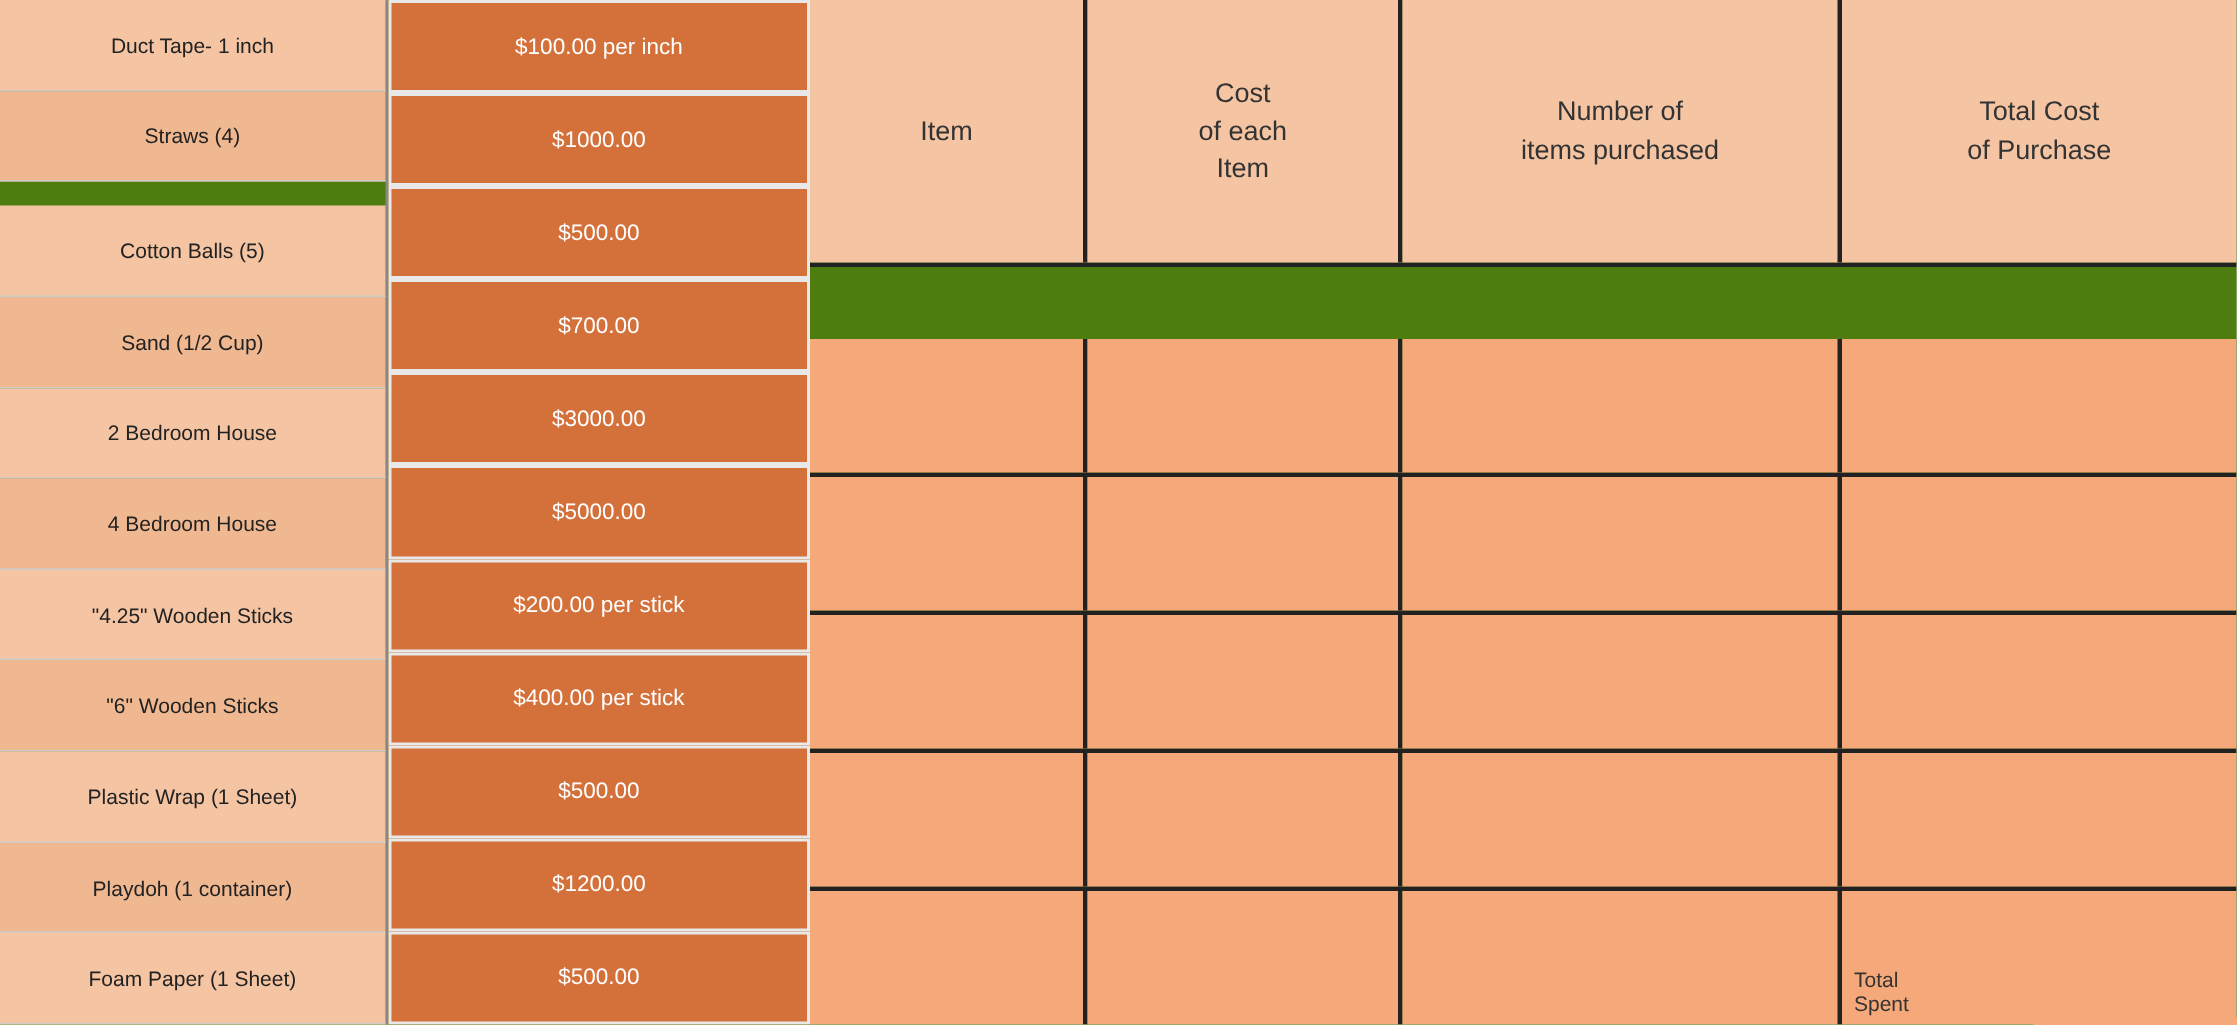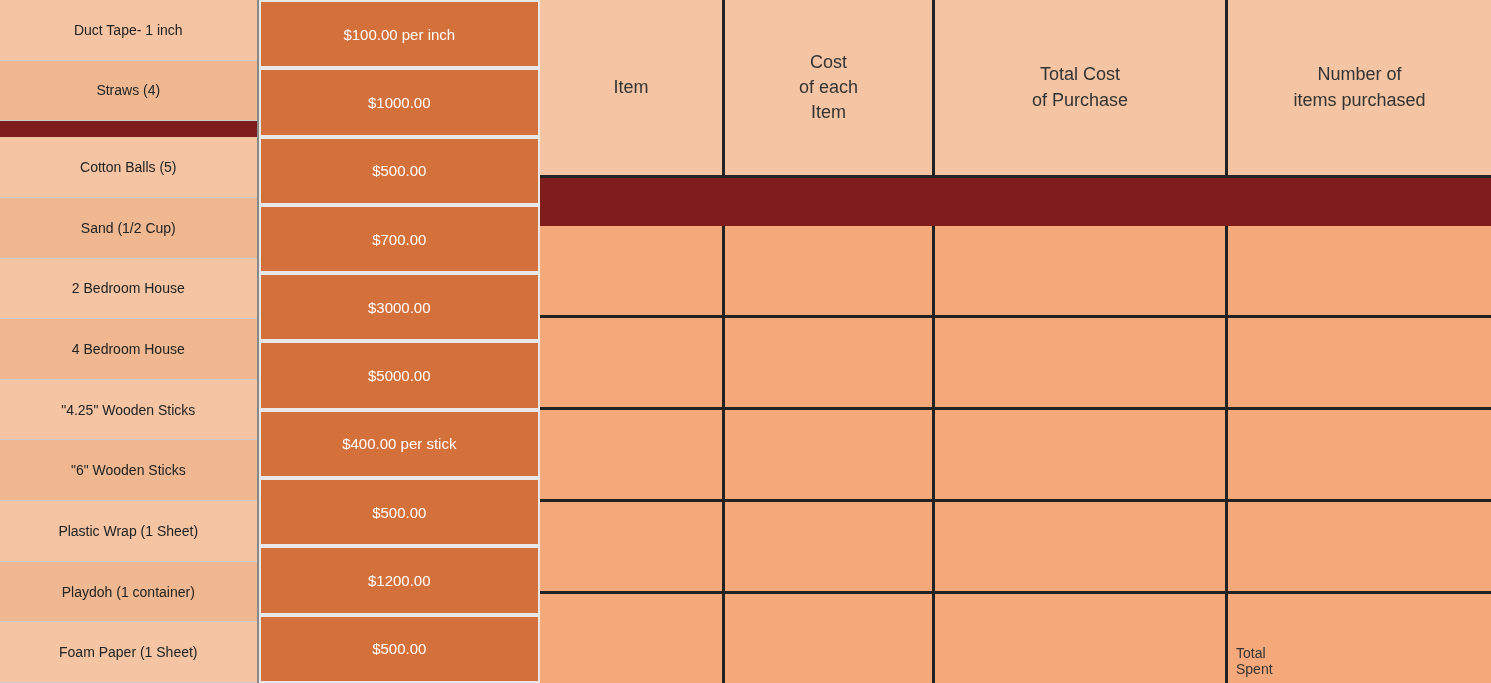--- a/index.html
+++ b/index.html
@@ -7,21 +7,21 @@
       background: #f0f0f0;
       font-family: Arial, sans-serif;
       width: 1491px;
       min-height: 683px;
       overflow: hidden;
     }
     .container {
       display: flex;
       width: 1491px;
       min-height: 683px;
-      background: #7f1d1d;
+      background: #4d7c0f;
     }
     
     .left-panel {
       display: flex;
       flex-direction: row;
       width: 540px;
       flex-shrink: 0;
     }
     .items-col {
       display: flex;
@@ -147,33 +147,34 @@
         <div class="item-cell" style="background: rgb(245, 197, 163);">Foam Paper (1 Sheet)</div>
       </div>
     <div class="prices-col">
 
     <div class="price-cell">$100.00 per inch</div>
         <div class="price-cell">$1000.00</div>
         <div class="price-cell">$500.00</div>
         <div class="price-cell">$700.00</div>
         <div class="price-cell">$3000.00</div>
         <div class="price-cell">$5000.00</div>
+        <div class="price-cell">$200.00 per stick</div>
         <div class="price-cell">$400.00 per stick</div>
         <div class="price-cell">$500.00</div>
         <div class="price-cell">$1200.00</div>
         <div class="price-cell">$500.00</div>
       </div>
   </div>
 
   <div class="right-panel">
     <div class="table-header">
       <div class="header-cell">Item</div>
       <div class="header-cell">Cost<br>of each<br>Item</div>
+      <div class="header-cell">Number of<br>items purchased</div>
       <div class="header-cell">Total Cost<br>of Purchase</div>
-      <div class="header-cell">Number of<br>items purchased</div>
     </div>
     <div class="table-body">
       <div class="table-row">
         <div class="table-cell empty"></div>
         <div class="table-cell empty"></div>
         <div class="table-cell empty"></div>
         <div class="table-cell empty"></div>
       </div>
       <div class="table-row">
         <div class="table-cell empty"></div>

